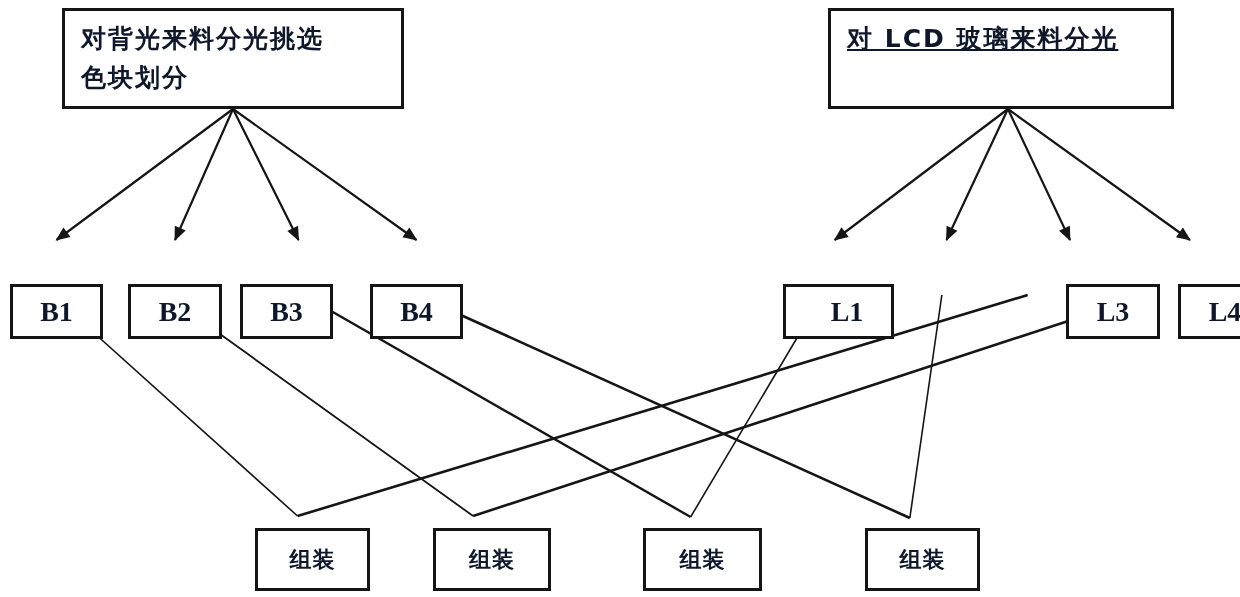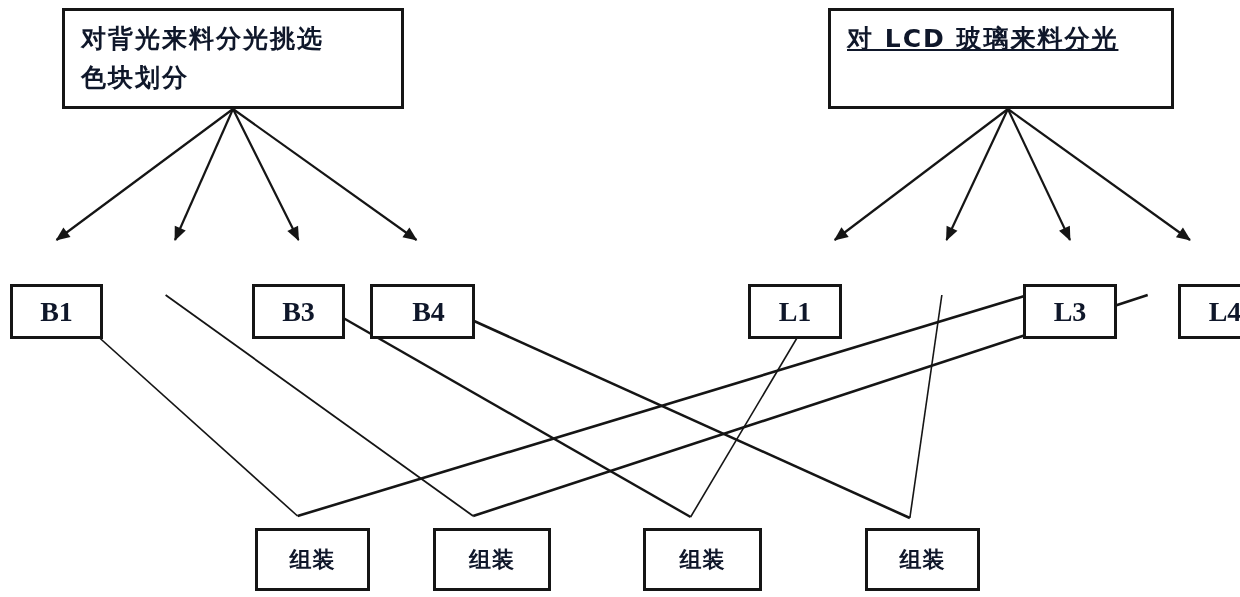--- a/index.html
+++ b/index.html
@@ -84,31 +84,34 @@
     <span class="src-line">色块划分</span>
   </div>
 
   <div class="box source-box" style="left:828px; top:8px; width:314px; height:87px;text-decoration:underline;">
     <span class="src-line">对 LCD 玻璃来料分光</span>
   </div>
 
   <div class="box bin-box" style="left:10px; top:240px; width:87px; height:49px;">
     <span>B1</span>
   </div>
-  <div class="box bin-box" style="left:252px; top:240px; width:87px; height:49px;text-align:center;">
+  <div class="box bin-box" style="left:128px; top:240px; width:88px; height:49px;">
+    <span>B2</span>
+  </div>
+  <div class="box bin-box" style="left:240px; top:240px; width:87px; height:49px;text-align:center;">
     <span>B3</span>
   </div>
-  <div class="box bin-box" style="left:370px; top:240px; width:87px; height:49px;padding-left:12px;">
+  <div class="box bin-box" style="left:370px; top:240px; width:87px; height:49px;">
     <span>B4</span>
   </div>
 
-  <div class="box bin-box" style="left:748px; top:240px; width:88px; height:49px;">
+  <div class="box bin-box" style="left:783px; top:240px; width:88px; height:49px;padding-left:17px;">
     <span>L1</span>
   </div>
-  <div class="box bin-box" style="left:1023px; top:240px; width:88px; height:49px;">
+  <div class="box bin-box" style="left:1066px; top:240px; width:88px; height:49px;">
     <span>L3</span>
   </div>
   <div class="box bin-box" style="left:1178px; top:240px; width:88px; height:49px;">
     <span>L4</span>
   </div>
 
   <div class="box assembly-box" style="left:255px; top:528px; width:109px; height:57px;">
     <span>组装</span>
   </div>
   <div class="box assembly-box" style="left:433px; top:528px; width:112px; height:57px;">

